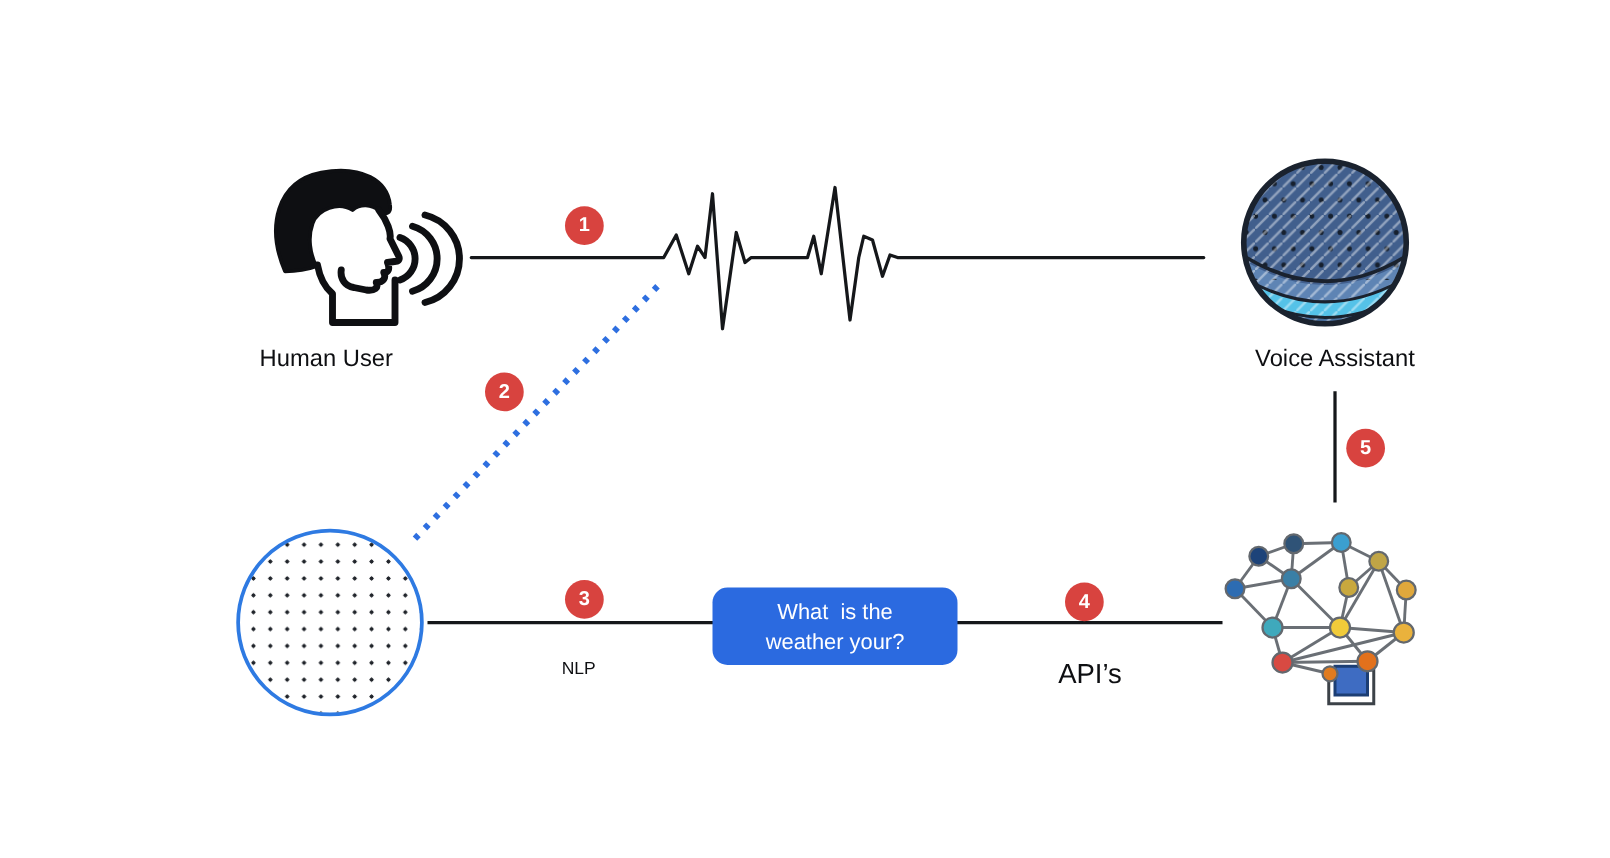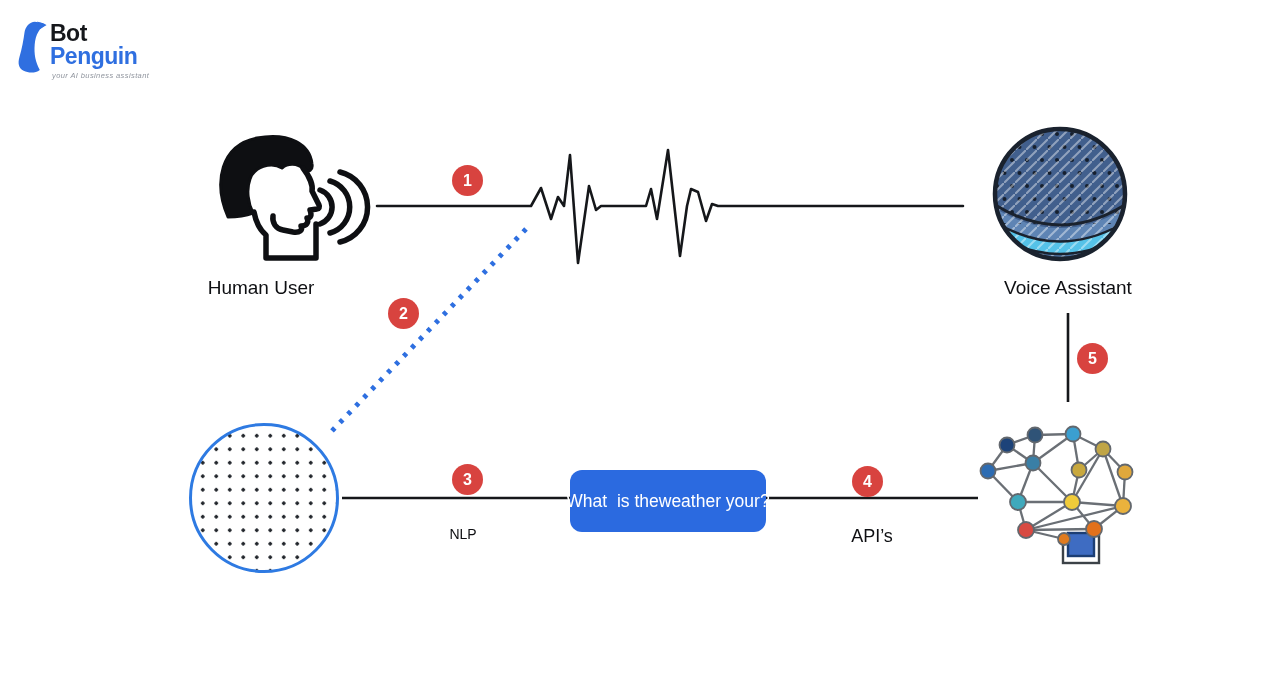--- a/index.html
+++ b/index.html
@@ -19,52 +19,43 @@
     border:3px solid #2e7ae2;box-sizing:border-box;background-color:#fff;
     background-image:radial-gradient(#20242a 1.5px,transparent 1.8px);
     background-size:13.5px 13.5px;background-position:4px 3px;z-index:1;
   }
   svg.wires{position:absolute;left:0;top:0;z-index:2;}
   
   .node-label{position:absolute;z-index:3;text-align:center;color:#0e0f12;font-size:19px;font-weight:500;}
   .lbl-human{left:161px;top:277px;width:200px;}
   .lbl-voice{left:968px;top:277px;width:200px;}
   .lbl-nlp{left:413px;top:526px;width:100px;font-size:14px;}
-  .lbl-apis{left:822px;top:526px;width:100px;font-size:18px;}
+  .lbl-apis{left:822px;top:526px;width:100px;font-size:22px;}
   
   .badge{
     position:absolute;z-index:4;width:31px;height:31px;border-radius:50%;
     background:#d8433f;color:#fff;font-size:16px;font-weight:700;
     display:flex;align-items:center;justify-content:center;line-height:1;
   }
   .b1{left:452px;top:165px;} .b2{left:388px;top:298px;} .b3{left:452px;top:464px;}
   .b4{left:852px;top:466px;} .b5{left:1077px;top:343px;}
   
   .bubble{
     position:absolute;z-index:4;left:570px;top:470px;width:196px;height:62px;
     background:#2b6ae0;border-radius:12px;color:#fff;font-size:17.5px;font-weight:500;
-    display:flex;flex-direction:row;align-items:center;justify-content:center;
+    display:flex;flex-direction:column;align-items:center;justify-content:center;
     line-height:24.5px;text-align:center;
   }
   .bubble span{white-space:pre;}
 </style>
 </head>
 <body>
 
 <div class="canvas">
 
-  <div class="logo">
-    <svg class="glyph" width="34" height="62" viewBox="0 0 40 66">
-      <path d="M26,4 C18,1 11,8 10,16 C9,24 7,35 4,45 C2,52 3,58 9,61 C15,64 23,64 28,60 C23,51 21,41 22,30 C23,18 28,10 35,7 C33,5 30,4.5 26,4 Z" fill="#2f6fe0"></path>
-      <path d="M25,3 L36,7 L28,12 Z" fill="#2f6fe0"></path>
-    </svg>
-    <div class="bot">Bot</div>
-    <div class="penguin">Penguin</div>
-    <div class="tagline">your AI business assistant</div>
-  </div>
 
   <div class="dotted-circle"></div>
 
   <svg class="wires" width="1288" height="686" viewBox="0 0 1288 686">
 
     <polyline points="377,206 531,206 541,188 551,219 558,197 564,206 570,155 578,263 589,186 596,210 601,206 646,206 651,189 657,219 668,150 680,256 687,206 691,189 698,192 706,221 712,204 718,206 963,206" fill="none" stroke="#15171a" stroke-width="2.6" stroke-linejoin="round" stroke-linecap="round"></polyline>
 
     <line x1="526" y1="229" x2="329" y2="434" stroke="#2e6fe0" stroke-width="5" stroke-dasharray="4 7.5"></line>
 
     <line x1="342" y1="498" x2="978" y2="498" stroke="#15171a" stroke-width="2.6"></line>

